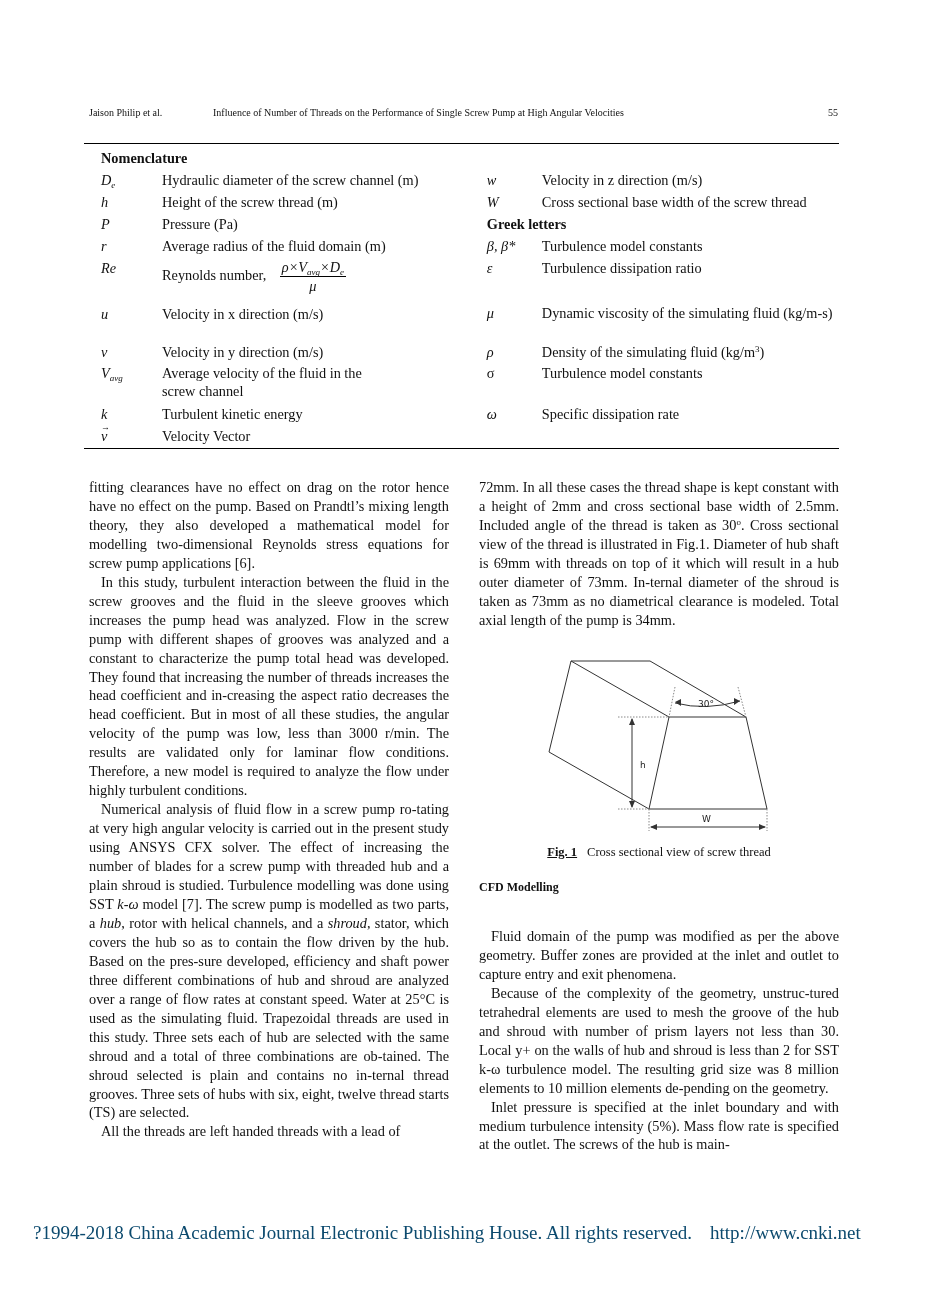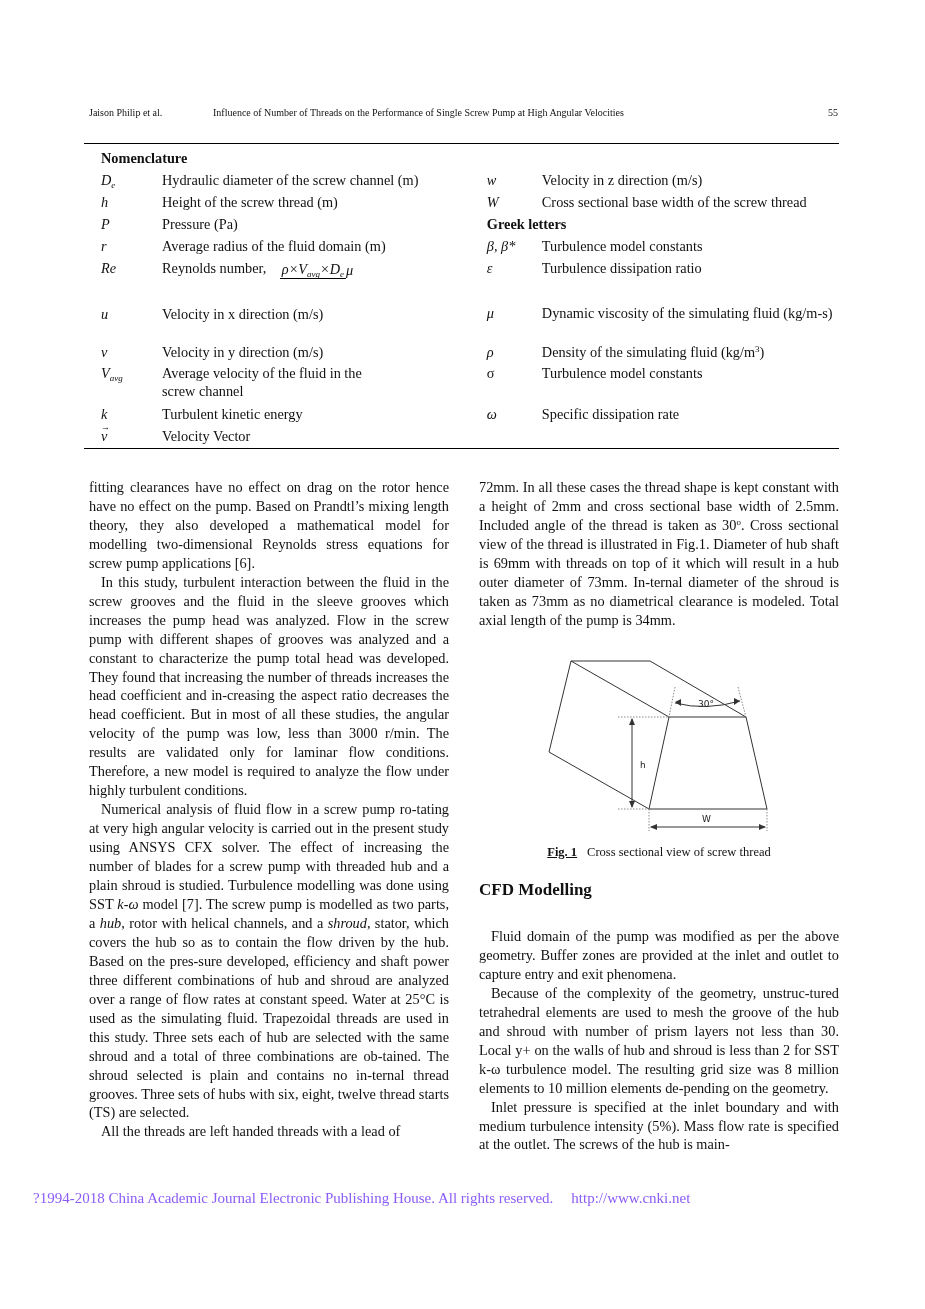--- a/index.html
+++ b/index.html
@@ -29,21 +29,21 @@
   .nrow { display: flex; align-items: flex-start; }
   .nrow .sym { width: 61px; font-style: italic; flex: none; }
   .col.right .nrow .sym { width: 55px; }
   .nrow .desc { flex: 1; }
   .nrow.tall { height: 46px; }
   .nrow.two { height: 40px; line-height: 18px; }
   .nrow.std { height: 22px; }
   sub { font-size: 9px; vertical-align: -3px; line-height: 0; }
   sup { font-size: 9px; vertical-align: 5px; line-height: 0; }
   .frac {
-    display: inline-flex; flex-direction: row; align-items: center;
+    display: inline-flex; flex-direction: column; align-items: center;
     margin-left: 10px; vertical-align: middle; line-height: 18px;
   }
   .frac .num { border-bottom: 1px solid #000; padding: 0 2px; font-style: italic; }
   .frac .den { font-style: italic; }
   .vec { position: relative; display: inline-block; }
   .vec::before {
     content: "\2192"; position: absolute; top: -9px; left: 0; font-size: 9px; font-style: normal;
   }
 
   
@@ -58,26 +58,26 @@
 
   .figure {
     position: absolute; left: 530px; top: 655px; width: 260px; height: 180px;
   }
   .fig-caption {
     position: absolute; top: 845px; left: 479px; width: 360px; text-align: center;
     font-size: 12.5px;
   }
   .fig-caption .lbl { font-weight: bold; margin-right: 10px; text-decoration: underline; }
   .section-heading {
-    position: absolute; top: 880px; left: 479px; font-size: 17px; font-weight: bold;
+    position: absolute; top: 880px; left: 479px; font-size: 12px; font-weight: bold;
   }
   .cfd-text { top: 920px !important; }
 
   .footer {
-    position: absolute; top: 1190px; left: 33px; font-size: 15px; color: #8b5cf6;
+    position: absolute; top: 1222px; left: 33px; font-size: 19px; color: #0c4a6e;
     font-family: "Liberation Serif", serif; white-space: nowrap;
   }
   .footer .url { margin-left: 18px; }
 </style>
 </head>
 <body>
 
 <div class="running-head">
   <span class="authors">Jaison Philip et al.</span>
   <span class="title">Influence of Number of Threads on the Performance of Single Screw Pump at High Angular Velocities</span>

